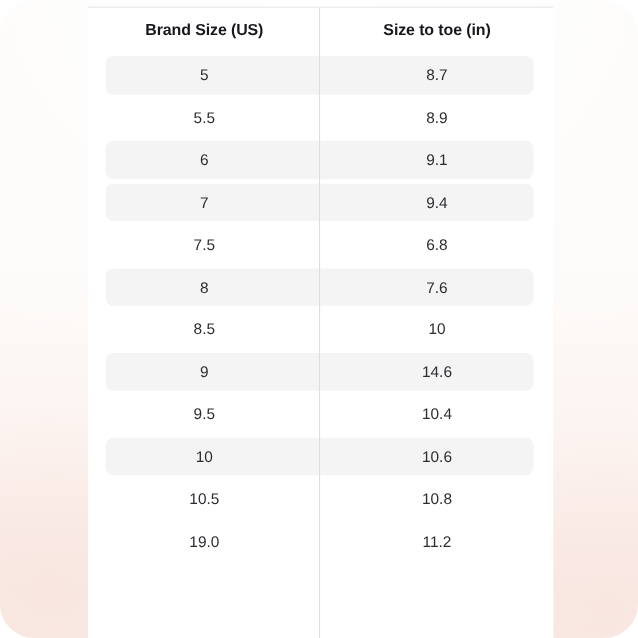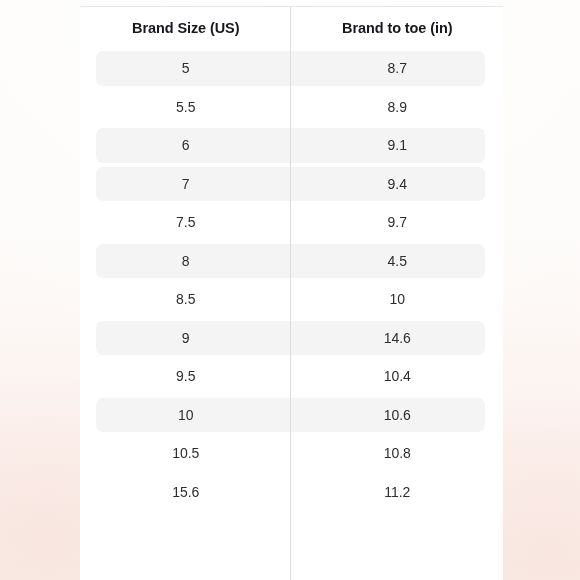--- a/index.html
+++ b/index.html
@@ -12,20 +12,21 @@
     overflow: hidden;
     font-family: "Liberation Sans", sans-serif;
     background: #ffffff;
   }
 
   #page-root {
     position: relative;
     width: 580px;
     height: 580px;
     overflow: hidden;
+    border-radius: 31px;
   }
 
   
   .page-backdrop {
     position: absolute;
     inset: 0;
     background:
       radial-gradient(120% 85% at 50% 0%, #ffffff 0%, #fdfcfb 45%, rgba(253,250,248,0) 72%),
       linear-gradient(180deg, #fdfdfd 0%, #fdfaf8 46%, #fbeeea 88%, #fbece8 100%);
   }
@@ -132,21 +133,21 @@
 
   <div class="page-backdrop"></div>
 
   <div class="size-card">
     <div class="column-divider"></div>
 
     <table class="size-table">
       <thead>
         <tr>
           <th>Brand Size (US)</th>
-          <th>Brand to toe (in)</th>
+          <th>Size to toe (in)</th>
         </tr>
       </thead>
       <tbody id="table-body">
           <tr class="striped">
             <td><span class="cell-text">5</span></td>
             <td><span class="cell-text">8.7</span></td>
           </tr>
           <tr>
             <td><span class="cell-text">5.5</span></td>
             <td><span class="cell-text">8.9</span></td>
@@ -154,25 +155,25 @@
           <tr class="striped">
             <td><span class="cell-text">6</span></td>
             <td><span class="cell-text">9.1</span></td>
           </tr>
           <tr class="striped">
             <td><span class="cell-text">7</span></td>
             <td><span class="cell-text">9.4</span></td>
           </tr>
           <tr>
             <td><span class="cell-text">7.5</span></td>
-            <td><span class="cell-text">9.7</span></td>
+            <td><span class="cell-text">6.8</span></td>
           </tr>
           <tr class="striped">
             <td><span class="cell-text">8</span></td>
-            <td><span class="cell-text">4.5</span></td>
+            <td><span class="cell-text">7.6</span></td>
           </tr>
           <tr>
             <td><span class="cell-text">8.5</span></td>
             <td><span class="cell-text">10</span></td>
           </tr>
           <tr class="striped">
             <td><span class="cell-text">9</span></td>
             <td><span class="cell-text">14.6</span></td>
           </tr>
           <tr>
@@ -181,20 +182,20 @@
           </tr>
           <tr class="striped">
             <td><span class="cell-text">10</span></td>
             <td><span class="cell-text">10.6</span></td>
           </tr>
           <tr>
             <td><span class="cell-text">10.5</span></td>
             <td><span class="cell-text">10.8</span></td>
           </tr>
           <tr>
-            <td><span class="cell-text">15.6</span></td>
+            <td><span class="cell-text">19.0</span></td>
             <td><span class="cell-text">11.2</span></td>
           </tr>
         </tbody>
     </table>
   </div>
 
 </div>
 
 </body></html>

